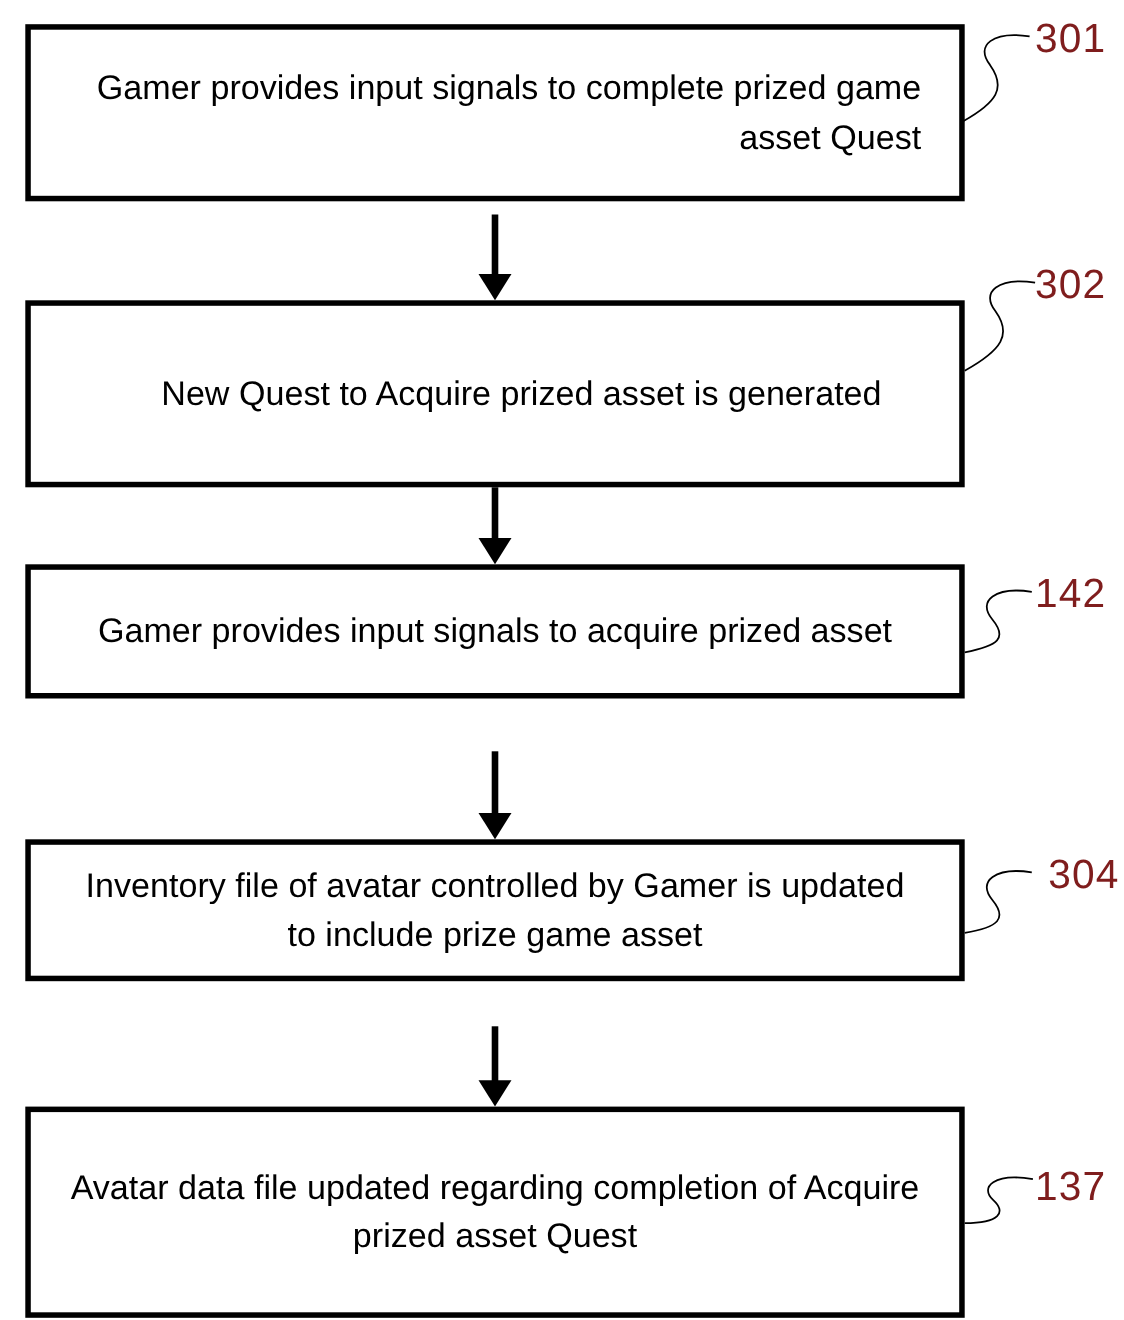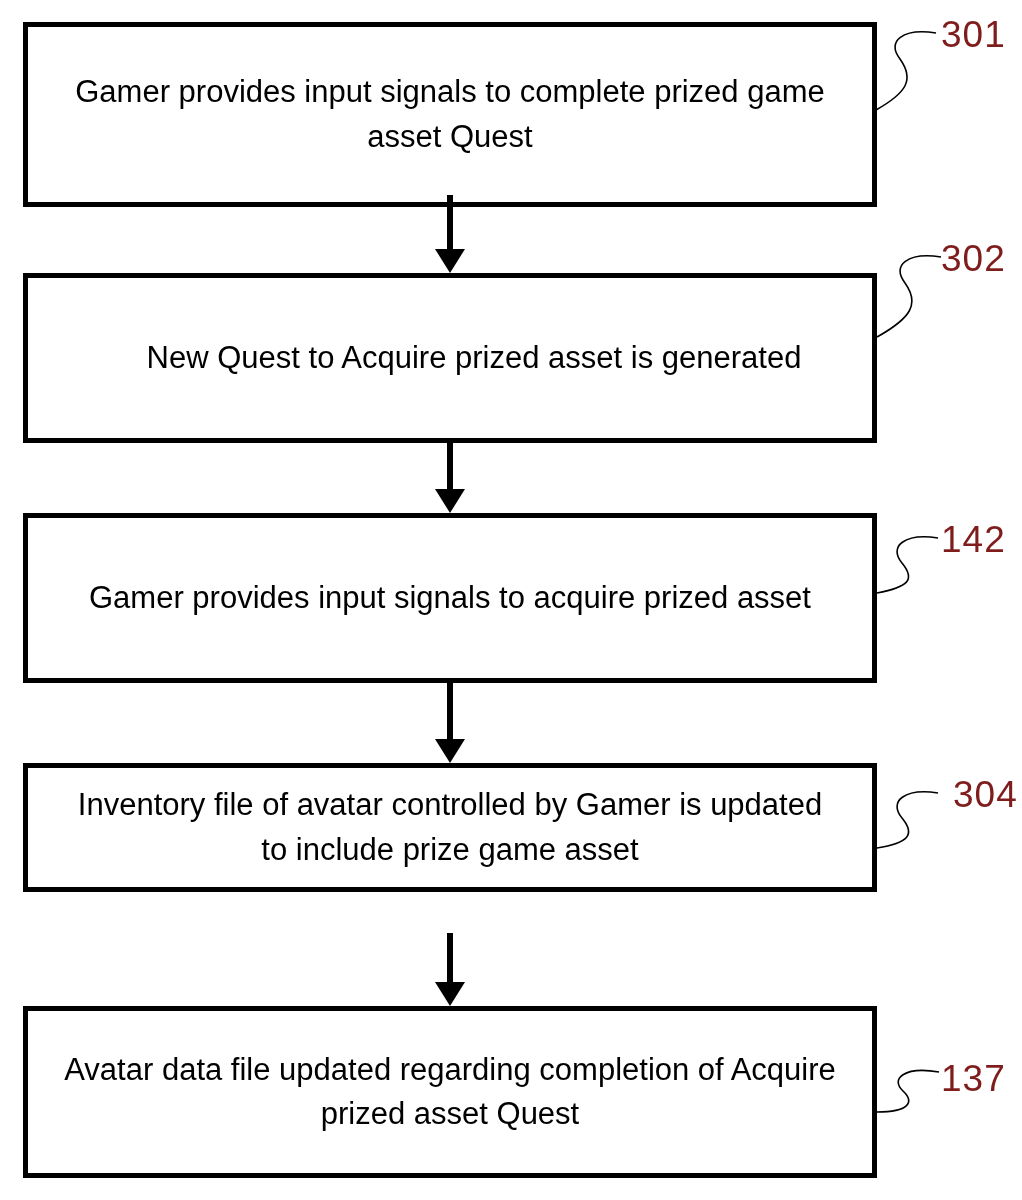--- a/index.html
+++ b/index.html
@@ -74,37 +74,37 @@
     width: 1022px;
     height: 1200px;
     pointer-events: none;
   }
 </style>
 </head>
 <body>
 
 <div class="canvas">
 
-  <div class="flow-box" style="top:22px;  height:185px;">
+  <div class="flow-box" style="top:22px;  height:161px;text-align:right;">
     <span class="box-text">Gamer provides input signals to complete prized game asset Quest</span>
   </div>
 
   <div class="flow-box single-line" style="top:273px; height:170px;padding-left:48px;">
     <span class="box-text">New Quest to Acquire prized asset is generated</span>
   </div>
 
-  <div class="flow-box single-line" style="top:513px; height:170px;">
+  <div class="flow-box single-line" style="top:513px; height:122px;">
     <span class="box-text">Gamer provides input signals to acquire prized asset</span>
   </div>
 
   <div class="flow-box" style="top:763px; height:129px;">
     <span class="box-text">Inventory file of avatar controlled by Gamer is updated to include prize game asset</span>
   </div>
 
-  <div class="flow-box" style="top:1006px; height:172px;">
+  <div class="flow-box" style="top:1006px; height:192px;">
     <span class="box-text">Avatar data file updated regarding completion of Acquire prized asset Quest</span>
   </div>
 
   <div class="down-arrow" style="top:195px; height:78px;">
     <div class="shaft" style="height:58px;"></div>
     <div class="head"></div>
   </div>
 
   <div class="down-arrow" style="top:443px; height:70px;">
     <div class="shaft" style="height:50px;"></div>

